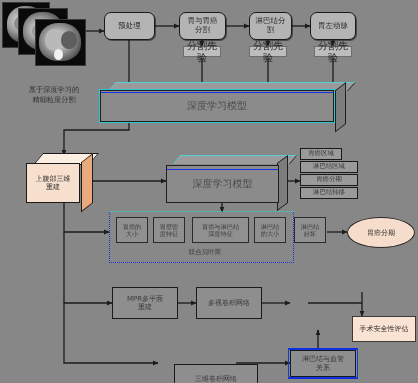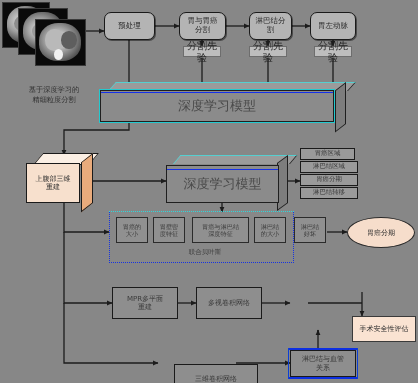--- a/index.html
+++ b/index.html
@@ -57,21 +57,21 @@
     display:flex;align-items:center;justify-content:center;text-align:center;
     font-size:7px;color:#2b2b2b;line-height:1.2;}
   .cube .top{position:absolute;background:#fbefe4;border:1.3px solid #1a1a1a;}
   .cube .side{position:absolute;background:#e9ab7c;border:1.3px solid #1a1a1a;}
 
   
   .slab{position:absolute;}
   .slab .sfront{position:absolute;left:0;bottom:0;width:100%;height:100%;
     background:#8b8b8b;border:1.5px solid #1f1f1f;box-sizing:border-box;
     display:flex;align-items:center;justify-content:center;
-    font-size:13px;color:#4a4a4a;}
+    font-size:10px;color:#4a4a4a;}
   .slab .stop{position:absolute;background:#9b9b9b;border-top:1.4px solid #55cfd0;
     border-left:1.4px solid #55cfd0;border-right:1.4px solid #1f1f1f;}
   .slab .sside{position:absolute;background:#7d7d7d;border:1.4px solid #1f1f1f;}
   .slab .rail{position:absolute;background:#1530e8;height:1.4px;}
   .slab.sel .sfront{outline:1px solid #23c9cf;}
 
   
   .dotgroup{
     position:absolute;box-sizing:border-box;
     border:1.4px dotted #1633e0;
@@ -250,21 +250,21 @@
          transform:skewX(-40deg);transform-origin:left bottom;"></div>
     <div class="sside" style="right:0;top:0;width:9px;height:46px;
          transform:skewY(-36deg);transform-origin:right bottom;"></div>
     <div class="sfront" style="width:113px;height:38px;">
       <span>深度学习模型</span>
     </div>
     <div class="rail" style="left:1px;width:111px;bottom:33px;background:#1530e8;"></div>
   </div>
 
   <div style="position:absolute;left:300px;top:148px;width:62px;">
-    <div class="node sbox" style="position:relative;width:55px;height:12px;margin-bottom:1px;">
+    <div class="node sbox" style="position:relative;width:42px;height:12px;margin-bottom:1px;">
       <span>胃癌区域</span>
     </div>
     <div class="node sbox" style="position:relative;width:58px;height:12px;margin-bottom:1px;">
       <span>淋巴结区域</span>
     </div>
     <div class="node sbox" style="position:relative;width:58px;height:12px;margin-bottom:1px;">
       <span>胃癌分期</span>
     </div>
     <div class="node sbox" style="position:relative;width:58px;height:12px;">
       <span>淋巴结转移</span>

